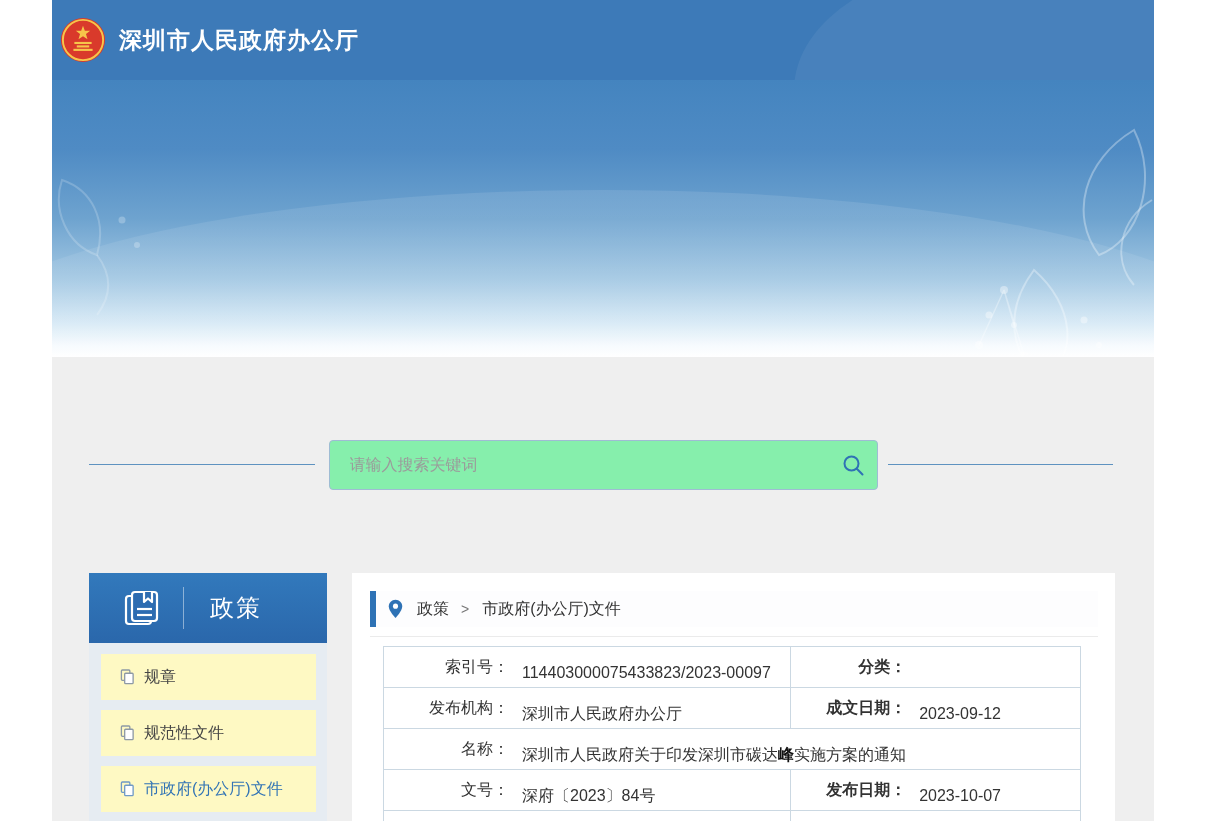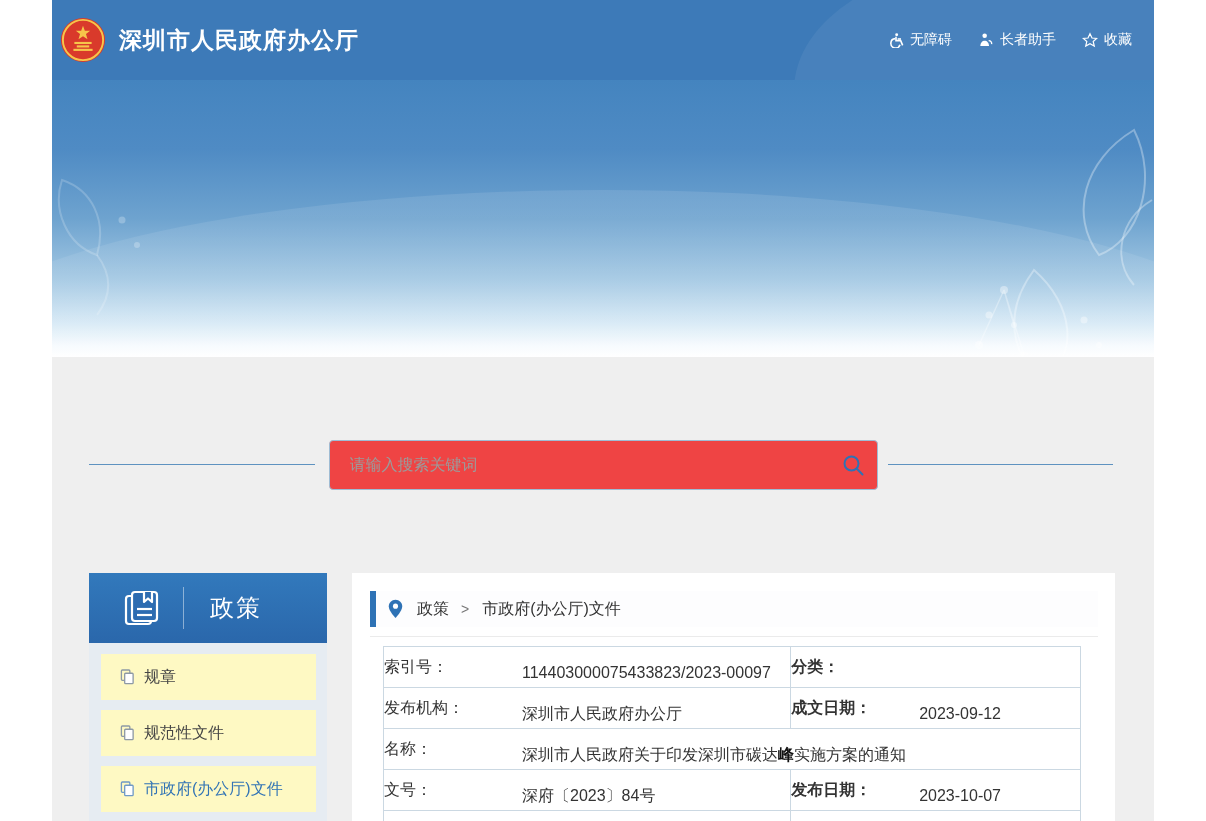--- a/index.html
+++ b/index.html
@@ -24,21 +24,21 @@
     background:linear-gradient(180deg,rgba(255,255,255,0.10),rgba(255,255,255,0)); }
   .banner-title { position:absolute; top:62px; left:0; width:100%; text-align:center; color:#fff;
     font-size:66px; font-weight:bold; letter-spacing:4px; text-shadow:0 2px 4px rgba(40,90,140,0.25); }
   .flower-right { position:absolute; right:0; top:40px; opacity:0.85; }
   .flower-left { position:absolute; left:0; top:80px; opacity:0.7; }
 
   
   .content-section { position:relative; height:464px; background:#efefef; }
   .search-wrap { position:relative; width:549px; margin:0 auto; padding-top:83px; }
   .search-box { position:relative; width:549px; height:50px; }
-  .search-input { width:100%; height:50px; border:1px solid #9fbcd4; border-radius:4px; background:#ef4444;
+  .search-input { width:100%; height:50px; border:1px solid #9fbcd4; border-radius:4px; background:#86efac;
     padding:0 52px 0 20px; font-size:16px; color:#333; outline:none; font-family:inherit; }
   .search-input::placeholder { color:#9b9b9b; }
   .search-btn { position:absolute; right:13px; top:13px; width:24px; height:24px; background:none; border:none; cursor:pointer; padding:0; }
   .deco-line { position:absolute; top:107px; height:1px; background:#5e92c0; }
   .deco-line.left { left:37px; width:226px; }
   .deco-line.right { right:41px; width:225px; }
 
   
   .content-row { display:flex; gap:25px; padding:0 39px 0 37px; margin-top:83px; align-items:flex-start; }
 
@@ -64,21 +64,21 @@
   .crumb-sep { font-size:14px; color:#777; margin-left:12px; }
 
   
   .doc-table { margin:9px 34px 0 31px; border:1px solid #cbd8e2; font-size:16px; color:#333; }
   .t-row { display:flex; border-top:1px solid #cbd8e2; }
   .t-row:first-child { border-top:none; }
   .t-cell { display:flex; align-items:center; min-height:40px; }
   .t-cell.c-left { width:58.5%; border-right:1px solid #cbd8e2; }
   .t-cell.c-right { width:41.5%; }
   .t-cell.c-full { width:100%; }
-  .t-label { width:125px; flex-shrink:0; }
+  .t-label { width:125px; text-align:right; flex-shrink:0; }
   .c-right .t-label { width:115px;font-weight:bold; }
   .t-value { margin-left:13px;margin-top:12px; }
   .t-value b { font-weight:bold; color:#111; }
   .t-row.partial { height:40px; }
 </style>
 </head>
 <body>
 
 <div class="page">
 
@@ -87,45 +87,20 @@
       <svg class="emblem" viewBox="0 0 48 48">
         <circle cx="24" cy="24" r="23" fill="#d93a2b"></circle>
         <circle cx="24" cy="24" r="21" fill="none" stroke="#f6c64a" stroke-width="2"></circle>
         <polygon fill="#f6c64a" points="24,9 25.9,14.3 31.5,14.4 27.1,17.8 28.7,23.2 24,20 19.3,23.2 20.9,17.8 16.5,14.4 22.1,14.3"></polygon>
         <rect x="15" y="26" width="18" height="2.2" fill="#f6c64a"></rect>
         <rect x="17.5" y="29.6" width="13" height="2.2" fill="#f6c64a"></rect>
         <rect x="14" y="33.2" width="20" height="2.2" fill="#f6c64a"></rect>
       </svg>
       <div class="site-title">深圳市人民政府办公厅</div>
     </div>
-    <nav class="topbar-links">
-      <a class="toplink">
-        <svg width="16" height="16" viewBox="0 0 24 24" fill="none" stroke="#fff" stroke-width="2.4">
-          <circle cx="13" cy="4" r="2.2" fill="#fff" stroke="none"></circle>
-          <path d="M12 7 v6 h7 l3 7"></path>
-          <path d="M14.5 10.5 h5"></path>
-          <path d="M11 10 a7 7 0 1 0 7 9"></path>
-        </svg>
-        <span>无障碍</span>
-      </a>
-      <a class="toplink">
-        <svg width="16" height="16" viewBox="0 0 24 24" fill="#fff">
-          <circle cx="10" cy="5.5" r="3.4"></circle>
-          <path d="M3.5 21 c0-5 3-8 6.5-8 s6.5 3 6.5 8 z"></path>
-          <path d="M16 12 a5.5 5.5 0 0 1 5.5 6.5 l-2.1-.4 a3.5 3.5 0 0 0 -3.4-4.3 z"></path>
-        </svg>
-        <span>长者助手</span>
-      </a>
-      <a class="toplink">
-        <svg width="16" height="16" viewBox="0 0 24 24" fill="none" stroke="#fff" stroke-width="1.8">
-          <polygon points="12,2.5 15,9 22,9.6 16.8,14.2 18.4,21.2 12,17.5 5.6,21.2 7.2,14.2 2,9.6 9,9"></polygon>
-        </svg>
-        <span>收藏</span>
-      </a>
-    </nav>
   </header>
 
   <section class="banner">
     <svg class="flower-right" width="270" height="300" viewBox="0 0 270 300" fill="none" stroke="rgba(255,255,255,0.38)" stroke-width="2">
       <path d="M250 10 C200 40 185 95 215 135 C255 120 275 60 250 10 Z"></path>
       <path d="M268 80 C235 100 228 140 250 165"></path>
       <path d="M150 150 C120 190 125 235 160 260 C195 235 190 185 150 150 Z"></path>
       <path d="M160 260 C130 275 100 272 80 250"></path>
       <path d="M160 260 C190 280 225 282 250 262"></path>
       <g fill="rgba(255,255,255,0.45)" stroke="none">

